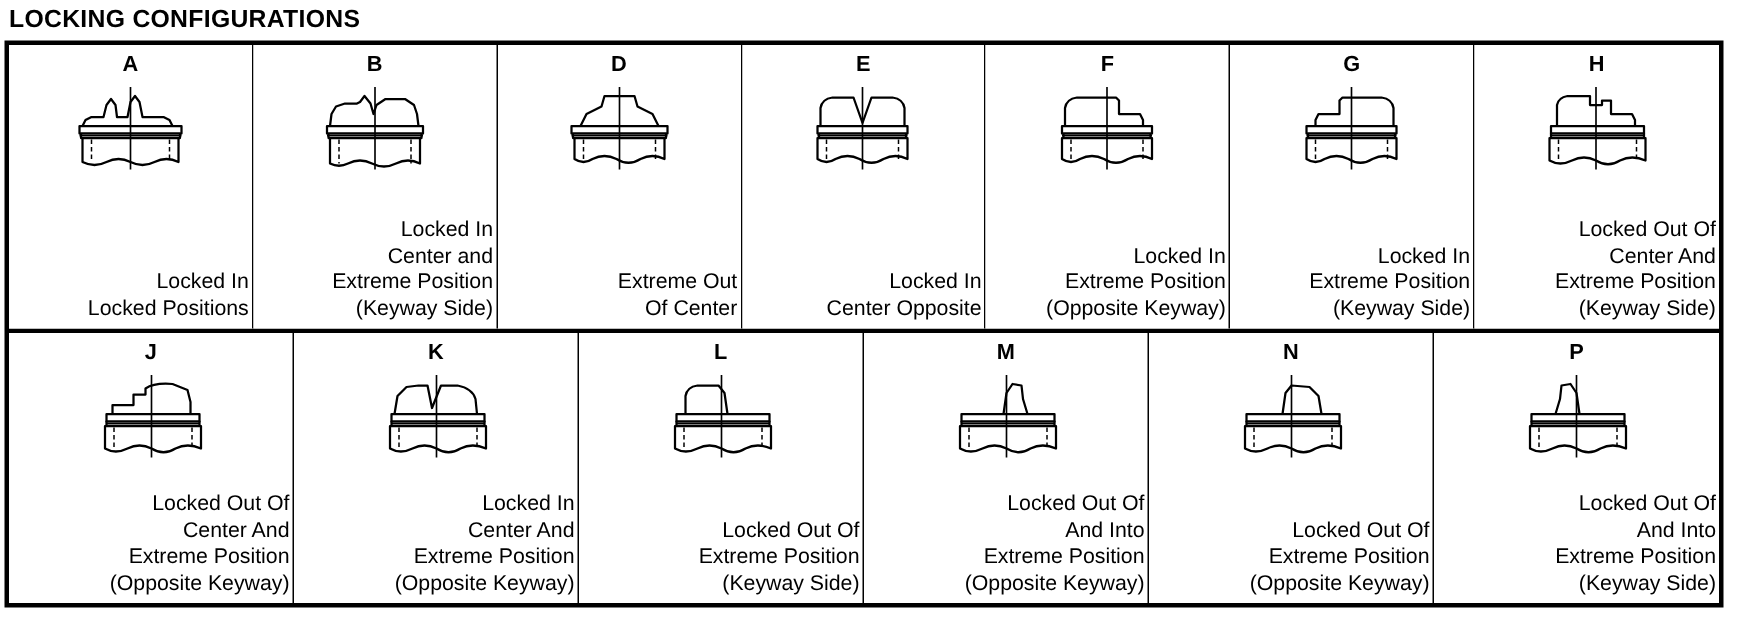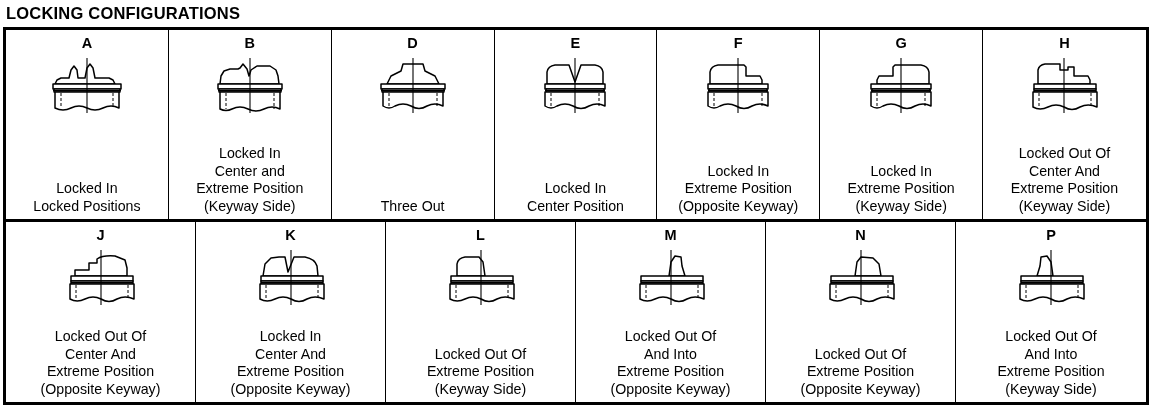--- a/index.html
+++ b/index.html
@@ -73,21 +73,21 @@
     align-items: center;
     justify-content: center;
   }
   .diagram svg { display: block; }
 
   .caption {
     position: absolute;
     left: 0;
     right: 0;
     bottom: 4px;
-    text-align: center;
+    text-align: right;
     font-size: 14.2px;
     line-height: 17.5px;
     padding: 0 2px;
   }
   .caption .ln { display: block; white-space: nowrap; }
 </style>
 </head>
 <body>
 
 <div id="page">
@@ -154,21 +154,22 @@
               <path d="M15 33 L77 33 L77 36 L15 36 Z" fill="#fff"></path>
               <path d="M16 36 L76 36 L76 50 Q68 46 60 50 Q52 55 44 50 Q36 46 28 50 Q22 54 16 50 Z" fill="#fff"></path>
               <line x1="22" y1="37" x2="22" y2="50" stroke-dasharray="3,2" stroke-width="1"></line>
               <line x1="70" y1="37" x2="70" y2="50" stroke-dasharray="3,2" stroke-width="1"></line>
             </g>
             <line x1="46" y1="2" x2="46" y2="57" stroke="#000" stroke-width="1.1"></line>
             <line x1="14" y1="34.5" x2="78" y2="34.5" stroke="#000" stroke-width="1.1"></line>
           </svg>
         </div>
         <div class="caption">
-          <span class="ln">Three Out</span>
+          <span class="ln">Extreme Out</span>
+          <span class="ln">Of Center</span>
         </div>
       </div>
 
       <div class="cell">
         <div class="cell-letter">E</div>
         <div class="diagram">
           <svg width="92" height="58" viewBox="0 0 92 58">
             <g fill="none" stroke="#000" stroke-width="1.5" stroke-linejoin="round">
               <path d="M18 28 L18 16 Q19 10 26 9 L40 9 L46 26 L52 9 L66 9 Q73 10 74 16 L74 28 Z" fill="#fff"></path>
               <path d="M16 28 L76 28 L76 33 L16 33 Z" fill="#fff"></path>
@@ -176,21 +177,21 @@
               <path d="M16 36 L76 36 L76 50 Q68 46 60 50 Q52 55 44 50 Q36 46 28 50 Q22 54 16 50 Z" fill="#fff"></path>
               <line x1="22" y1="37" x2="22" y2="50" stroke-dasharray="3,2" stroke-width="1"></line>
               <line x1="70" y1="37" x2="70" y2="50" stroke-dasharray="3,2" stroke-width="1"></line>
             </g>
             <line x1="46" y1="2" x2="46" y2="57" stroke="#000" stroke-width="1.1"></line>
             <line x1="16" y1="34.5" x2="76" y2="34.5" stroke="#000" stroke-width="1.1"></line>
           </svg>
         </div>
         <div class="caption">
           <span class="ln">Locked In</span>
-          <span class="ln">Center Position</span>
+          <span class="ln">Center Opposite</span>
         </div>
       </div>
 
       <div class="cell">
         <div class="cell-letter">F</div>
         <div class="diagram">
           <svg width="92" height="58" viewBox="0 0 92 58">
             <g fill="none" stroke="#000" stroke-width="1.5" stroke-linejoin="round">
               <path d="M18 28 L18 16 Q19 10 26 9 L52 9 L54 11 L54 20 L68 20 L70 24 L70 28 Z" fill="#fff"></path>
               <path d="M16 28 L76 28 L76 33 L16 33 Z" fill="#fff"></path>

